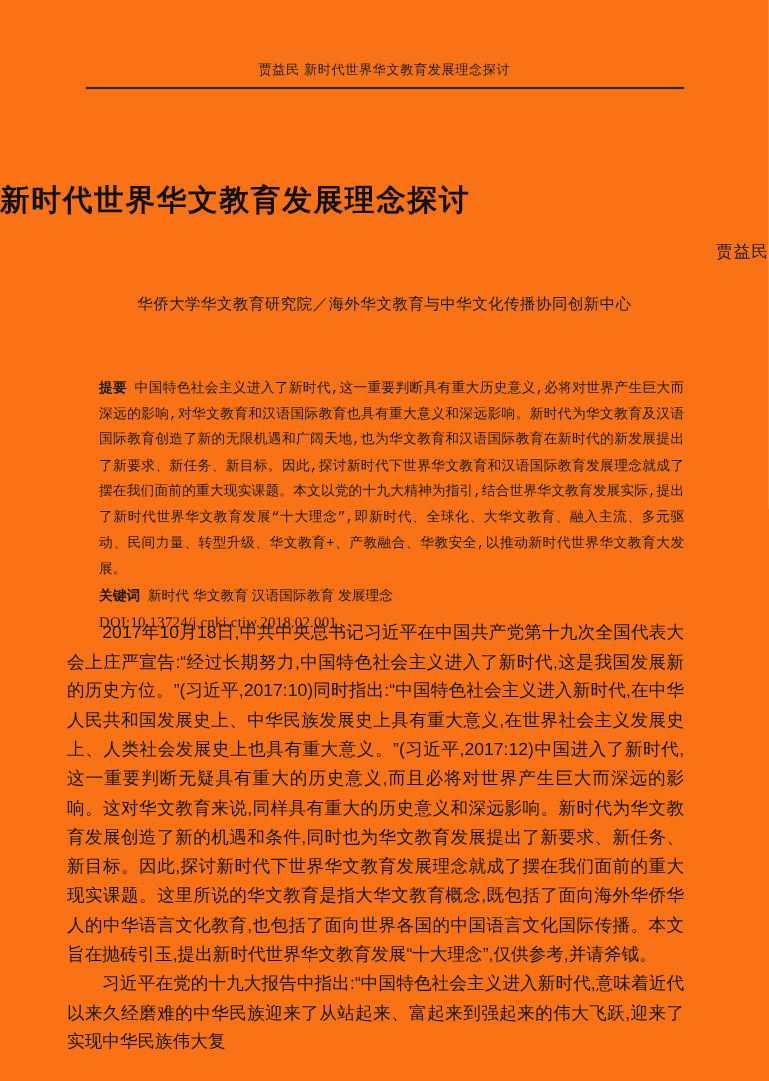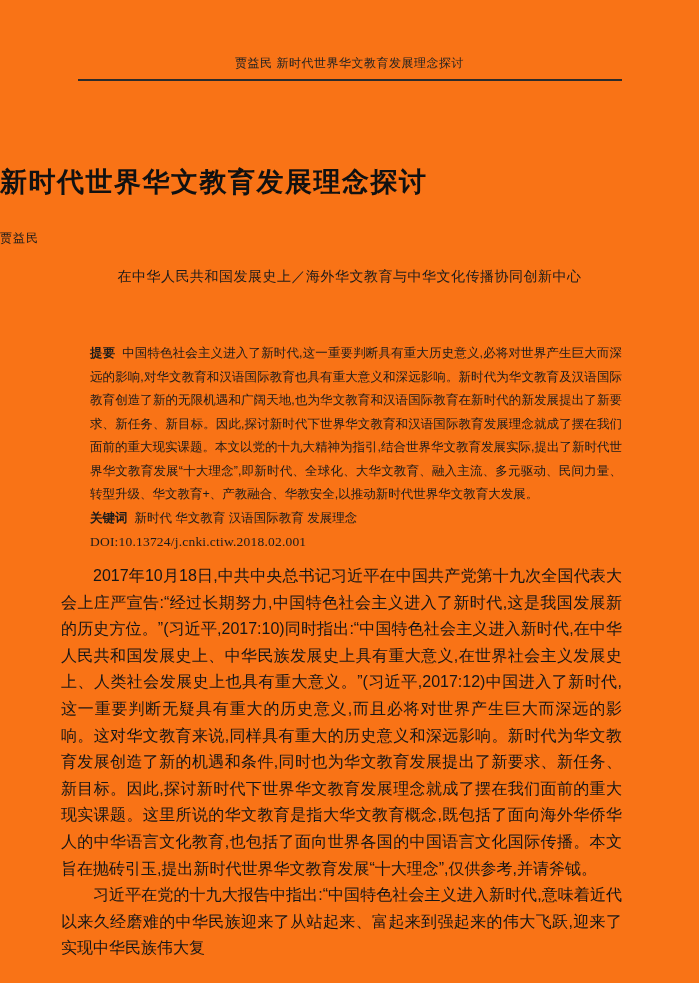--- a/index.html
+++ b/index.html
@@ -39,25 +39,25 @@
     top: 146px;
     left: 0;
     width: 100%;
     font-size: 27px;
     font-weight: bold;
     letter-spacing: 1.5px;
     color: #111111;
   }
   .author {
     position: absolute;
-    top: 230px;
+    top: 220px;
     left: 0;
     width: 100%;
-    text-align: left;
-    font-size: 12px;
+    text-align: right;
+    font-size: 15px;
     letter-spacing: 1px;
   }
   .affiliation {
     position: absolute;
     top: 268px;
     left: 0;
     width: 100%;
     text-align: center;
     font-size: 14px;
     letter-spacing: 0.5px;
@@ -70,20 +70,21 @@
     font-size: 12.5px;
     line-height: 23.5px;
     color: #1b1b1b;
   }
   .front-matter p {
     margin: 0;
   }
   .abstract-text {
     text-align: justify;
     text-justify: inter-ideograph;
+    font-family: Liberation Mono, monospace;
   }
   .fm-label {
     font-weight: bold;
     margin-right: 0.55em;
   }
   .doi-line {
     font-family: "Liberation Serif", serif;
     font-size: 13.5px;
     letter-spacing: 0.2px;
   }
@@ -117,21 +118,21 @@
 <div class="page">
 
   <div class="running-header">贾益民 新时代世界华文教育发展理念探讨</div>
 
   <div class="header-rule"></div>
 
   <h1 class="article-title">新时代世界华文教育发展理念探讨</h1>
 
   <div class="author">贾益民</div>
 
-  <div class="affiliation">在中华人民共和国发展史上／海外华文教育与中华文化传播协同创新中心</div>
+  <div class="affiliation">华侨大学华文教育研究院／海外华文教育与中华文化传播协同创新中心</div>
 
   <div class="front-matter">
     <p class="abstract-text"><span class="fm-label">提要</span><span>中国特色社会主义进入了新时代,这一重要判断具有重大历史意义,必将对世界产生巨大而深远的影响,对华文教育和汉语国际教育也具有重大意义和深远影响。新时代为华文教育及汉语国际教育创造了新的无限机遇和广阔天地,也为华文教育和汉语国际教育在新时代的新发展提出了新要求、新任务、新目标。因此,探讨新时代下世界华文教育和汉语国际教育发展理念就成了摆在我们面前的重大现实课题。本文以党的十九大精神为指引,结合世界华文教育发展实际,提出了新时代世界华文教育发展“十大理念”,即新时代、全球化、大华文教育、融入主流、多元驱动、民间力量、转型升级、华文教育+、产教融合、华教安全,以推动新时代世界华文教育大发展。</span></p>
     <p class="keywords-line"><span class="fm-label">关键词</span><span>新时代 华文教育 汉语国际教育 发展理念</span></p>
     <p class="doi-line">DOI:10.13724/j.cnki.ctiw.2018.02.001</p>
   </div>
 
   <div class="content">
     <p>2017年10月18日,中共中央总书记习近平在中国共产党第十九次全国代表大会上庄严宣告:“经过长期努力,中国特色社会主义进入了新时代,这是我国发展新的历史方位。”(习近平,2017:10)同时指出:“中国特色社会主义进入新时代,在中华人民共和国发展史上、中华民族发展史上具有重大意义,在世界社会主义发展史上、人类社会发展史上也具有重大意义。”(习近平,2017:12)中国进入了新时代,这一重要判断无疑具有重大的历史意义,而且必将对世界产生巨大而深远的影响。这对华文教育来说,同样具有重大的历史意义和深远影响。新时代为华文教育发展创造了新的机遇和条件,同时也为华文教育发展提出了新要求、新任务、新目标。因此,探讨新时代下世界华文教育发展理念就成了摆在我们面前的重大现实课题。这里所说的华文教育是指大华文教育概念,既包括了面向海外华侨华人的中华语言文化教育,也包括了面向世界各国的中国语言文化国际传播。本文旨在抛砖引玉,提出新时代世界华文教育发展“十大理念”,仅供参考,并请斧钺。</p>
     <p>习近平在党的十九大报告中指出:“中国特色社会主义进入新时代,意味着近代以来久经磨难的中华民族迎来了从站起来、富起来到强起来的伟大飞跃,迎来了实现中华民族伟大复</p>

